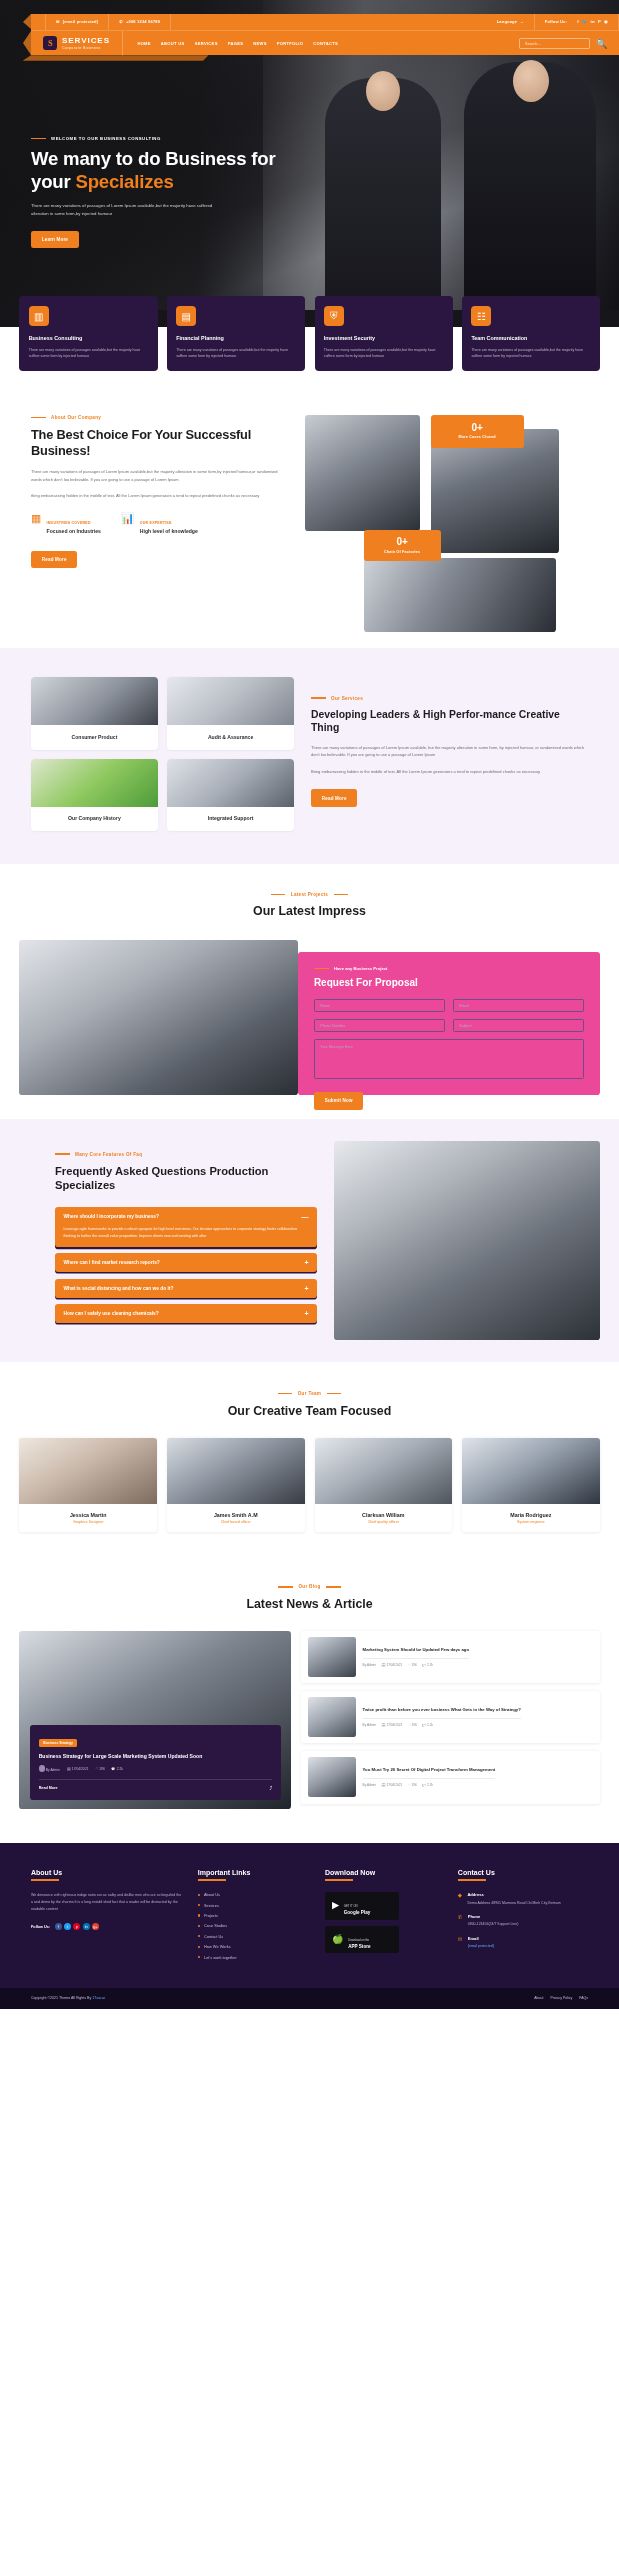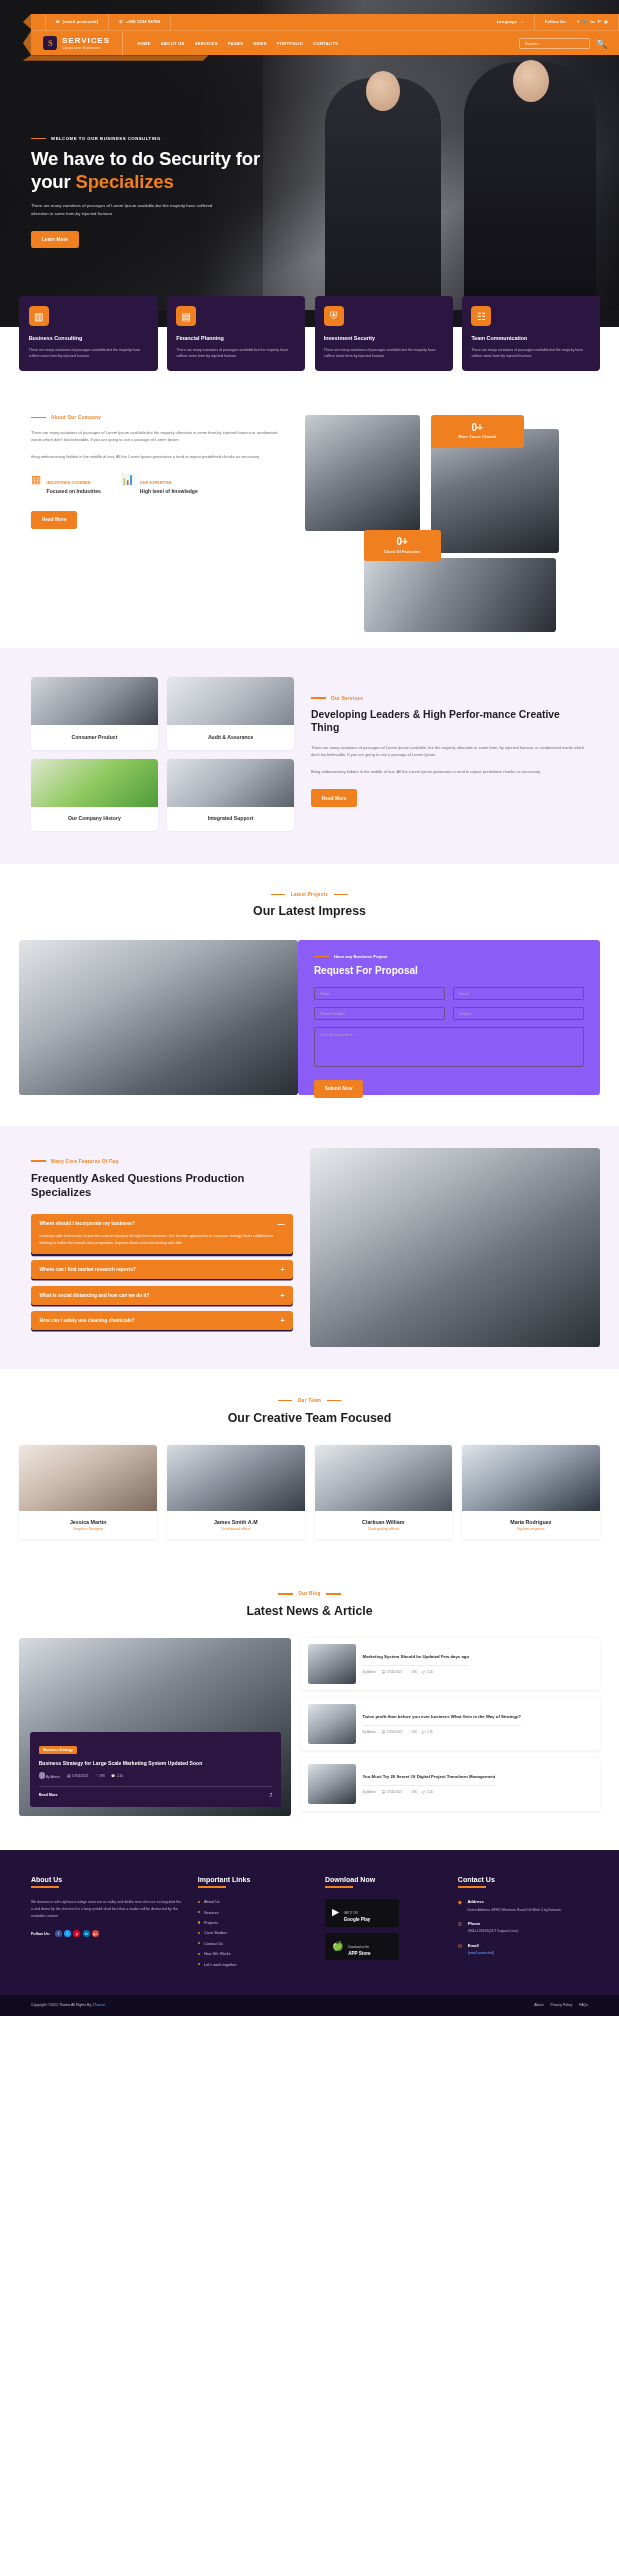--- a/index.html
+++ b/index.html
@@ -191,42 +191,43 @@
   .eyebrow-center .bar { width: 14.7px; height: 1.5px; background: #ef7f1f; }
   .eyebrow-center .txt { color: #ef7f1f; font-size: 4.6px; font-weight: bold; letter-spacing: 0.3px; }
   .sec-title-c { font-size: 12.4px; font-weight: bold; color: #1d1d1f; margin-top: 7.7px; }
 
   .proj-wrap { position: relative; margin: 21.7px 19.4px 0; display: flex; gap: 0; height: 155px; }
   .proj-img {
     width: 279px; height: 155px; border-radius: 3.1px;
     background: linear-gradient(150deg,#e2e4e8 0%,#a9aeb6 35%,#5a6069 70%,#2b2f36 100%);
   }
   .rfp {
-    flex: 1; background: #8b5cf6; border-radius: 3.1px; padding: 14px 15.5px 15.5px; text-align: left;
+    flex: 1; background: #ec4899; border-radius: 3.1px; padding: 14px 15.5px 15.5px; text-align: left;
     margin-left: 0;
+    margin-top: 12px;
   }
   .rfp-eyebrow { display: flex; align-items: center; gap: 5.4px; margin-bottom: 6.2px; }
   .rfp-eyebrow .bar { width: 14.7px; height: 1.5px; background: #ef7f1f; }
   .rfp-eyebrow .txt { color: #fff; font-size: 4.2px; font-weight: bold; }
   .rfp-title { color: #fff; font-size: 10px; font-weight: bold; margin-bottom: 10.8px; }
   .rfp-row { display: flex; gap: 7.7px; margin-bottom: 7px; }
   .rfp-in {
     flex: 1; height: 13px; background: transparent; border: 0.8px solid #6b4f85; border-radius: 1.5px;
     color: #fff; font-size: 3.7px; padding: 0 5.4px; font-family: "Liberation Sans", sans-serif;
   }
   .rfp-in::placeholder { color: #b4a6c4; }
   .rfp-ta {
     width: 100%; height: 40px; background: transparent; border: 0.8px solid #6b4f85; border-radius: 1.5px;
     color: #fff; font-size: 3.7px; padding: 4.6px 5.4px; resize: none; font-family: "Liberation Sans", sans-serif;
   }
   .rfp-ta::placeholder { color: #b4a6c4; }
   .rfp-btn { margin-top: 10px; }
 
   
-  .faq { background: #f7f1fb; margin-top: 31px; display: flex; }
+  .faq { background: #f7f1fb; margin-top: 24px; display: flex; padding-left: 24px; }
   .faq-left { width: 310px; padding: 32.5px 17px 32.5px 31px; }
   .faq-title { font-size: 11.2px; font-weight: bold; line-height: 1.3; color: #1d1d1f; margin-top: 7px; }
   .acc { margin-top: 14px; }
   .acc-item { margin-bottom: 6.2px; border-radius: 3.1px; }
   .acc-item.open { background: #ef7f1f; box-shadow: 0 2.3px 0 #2b1641; }
   .acc-item.closed { background: #ef7f1f; box-shadow: 0 1.5px 0 #2b1641; }
   .acc-head {
     display: flex; align-items: center; justify-content: space-between;
     padding: 6.2px 8.5px; color: #fff; font-size: 4.8px; font-weight: bold;
   }
@@ -371,21 +372,21 @@
         </div>
       </div>
     </div>
 
     <div class="hero-inner">
       <div class="eyebrow">
         <span class="bar"></span>
         <span class="txt">WELCOME TO OUR BUSINESS CONSULTING</span>
       </div>
       <h1 class="hero-title">
-        <span>We have to do Security for</span><br>
+        <span>We many to do Business for</span><br>
         <span>your </span><em>Specializes</em>
       </h1>
       <p class="hero-desc">There are many variations of passages of Lorem Ipsum available,but the majority have suffered alteration in some form,by injected humour</p>
       <button class="btn-orange hero-btn">Learn More</button>
     </div>
   </section>
 
   <section class="cards-band">
     <div class="dark-top"></div>
     <div class="cards">
@@ -411,20 +412,21 @@
       </div>
     </div>
   </section>
 
   <section class="about">
     <div class="about-left">
       <div class="eyebrow-orange">
         <span class="bar"></span>
         <span class="txt">About Our Company</span>
       </div>
+      <h2 class="sec-title">The Best Choice For Your Successful Business!</h2>
       <p class="sec-p">There are many variations of passages of Lorem Ipsum available,but the majority alteration in some form,by injected humour,or randomised words which don't loo believable. If you are going to use a passage of Lorem Ipsum</p>
       <p class="sec-p">thing embarrassing hidden in the middle of text. All the Lorem Ipsum generators a tend to repeat predefined chunks as necessary</p>
       <div class="feat-row">
         <div class="feat">
           <span class="feat-ic">▦</span>
           <span>
             <span class="feat-k">INDUSTRIES COVERED</span>
             <div class="feat-v">Focused on Industries</div>
           </span>
         </div>

